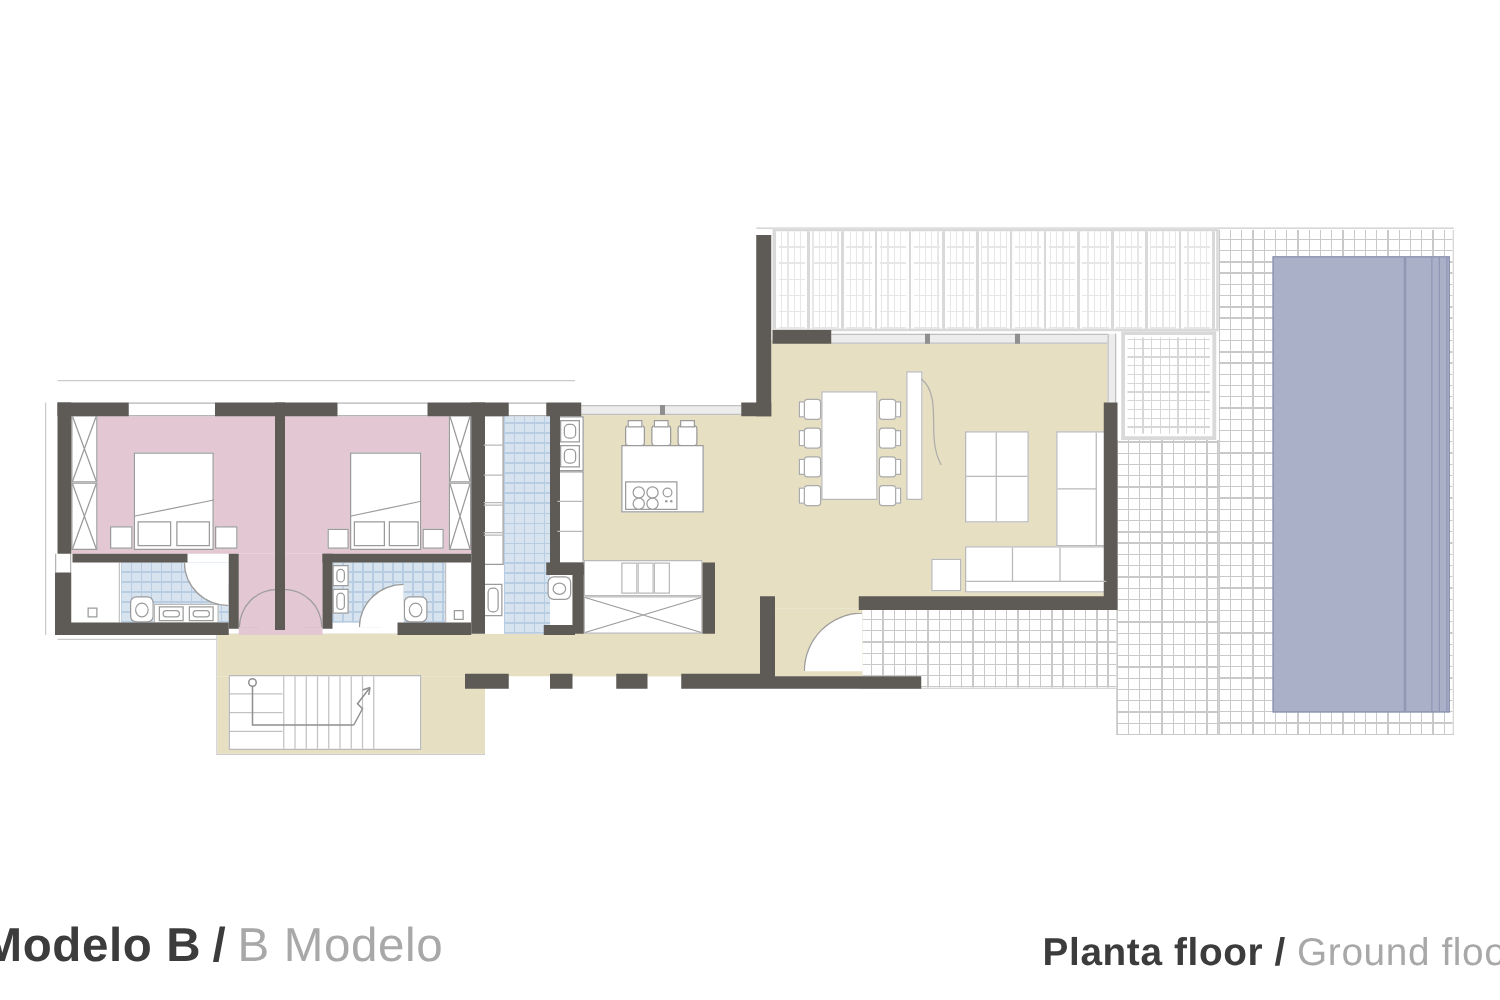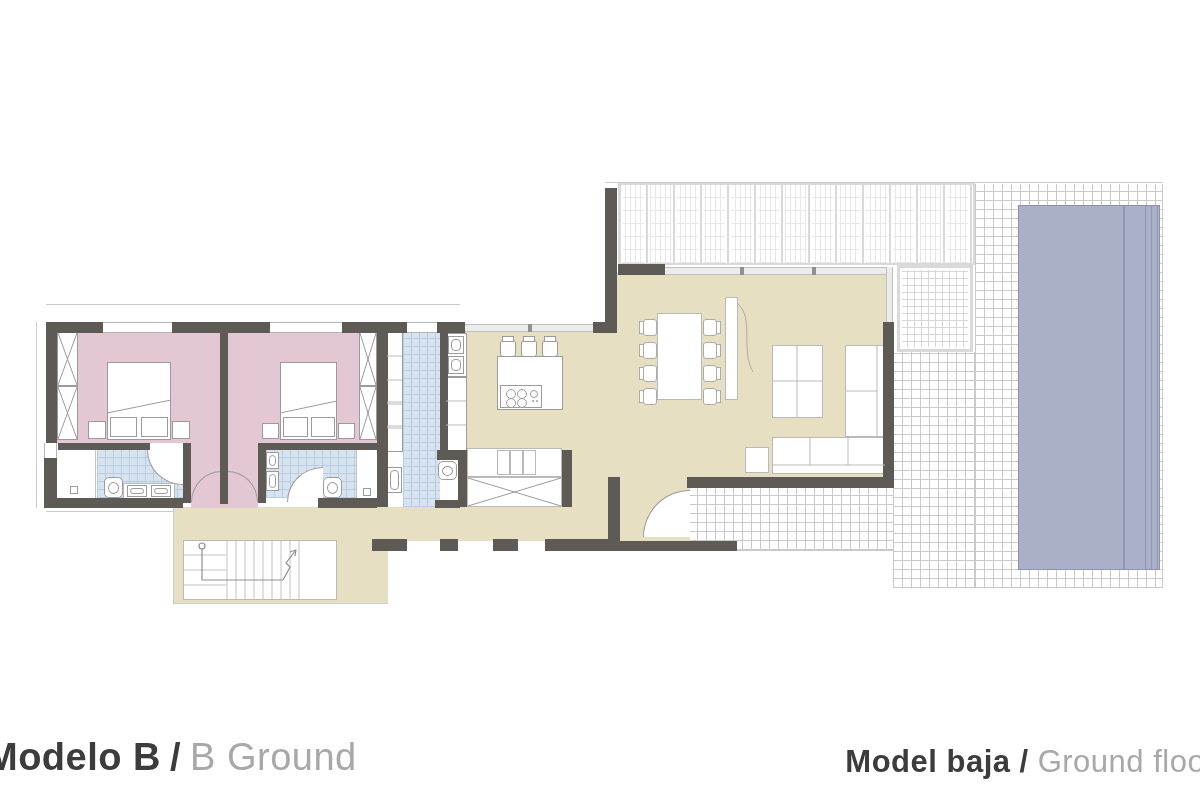--- a/index.html
+++ b/index.html
@@ -253,19 +253,19 @@
     <g stroke="#8f8f8f" stroke-width="1.2" fill="none">
       <circle cx="202" cy="546" r="3" fill="#ffffff"></circle>
       <path d="M202 549 L202 580 L283 580"></path>
       <path d="M283 580 L290 567 L286 563 L296 550"></path>
       <path d="M296 550 L290 552 M296 550 L295 556"></path>
     </g>
     <path d="M737 303 C755 318 740 349 753 372" stroke="#adadad" stroke-width="1" fill="none"></path>
   </svg>
 
   <div class="foot" style="left:-14px;top:736px;font-size:38px">
-    <span class="fp">Modelo B</span><span class="fsep">/</span><span class="fs2">B Ground</span>
+    <span class="fp">Modelo B</span><span class="fsep">/</span><span class="fs2">B Modelo</span>
   </div>
   <div class="foot" style="right:-16px;top:744px;font-size:31px">
-    <span class="fp">Model baja</span><span class="fsep">/</span><span class="fs2">Ground floor</span>
+    <span class="fp">Planta floor</span><span class="fsep">/</span><span class="fs2">Ground floor</span>
   </div>
 
 </div>
 
 </body></html>

